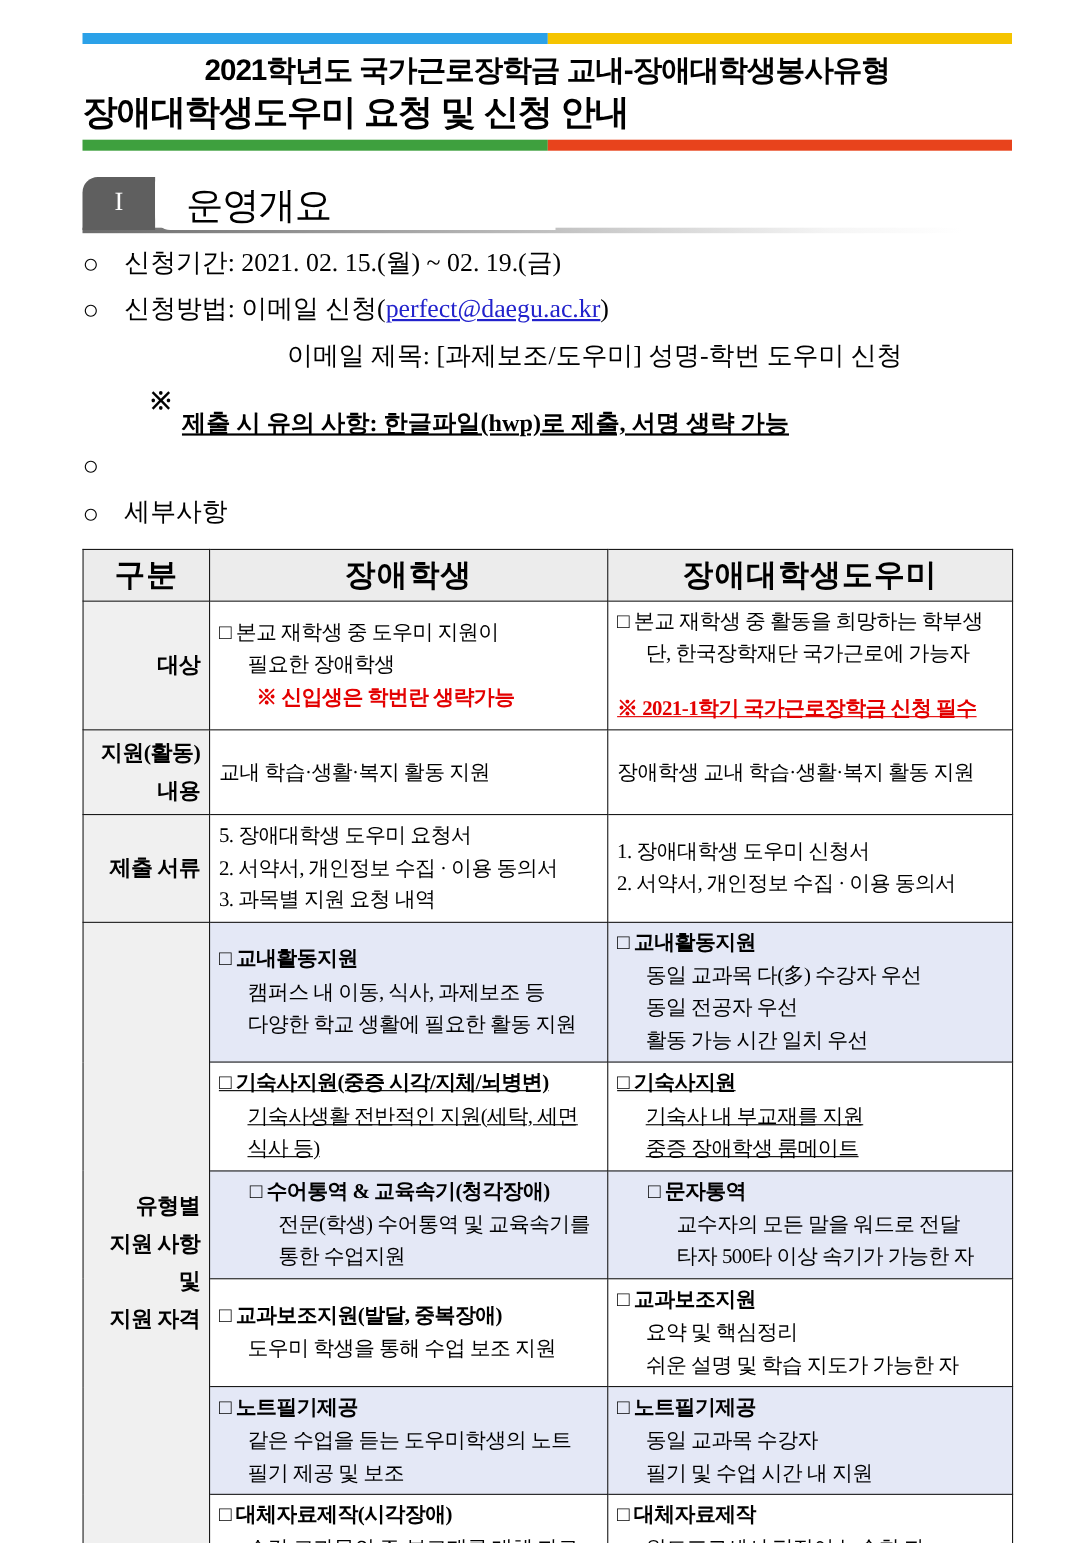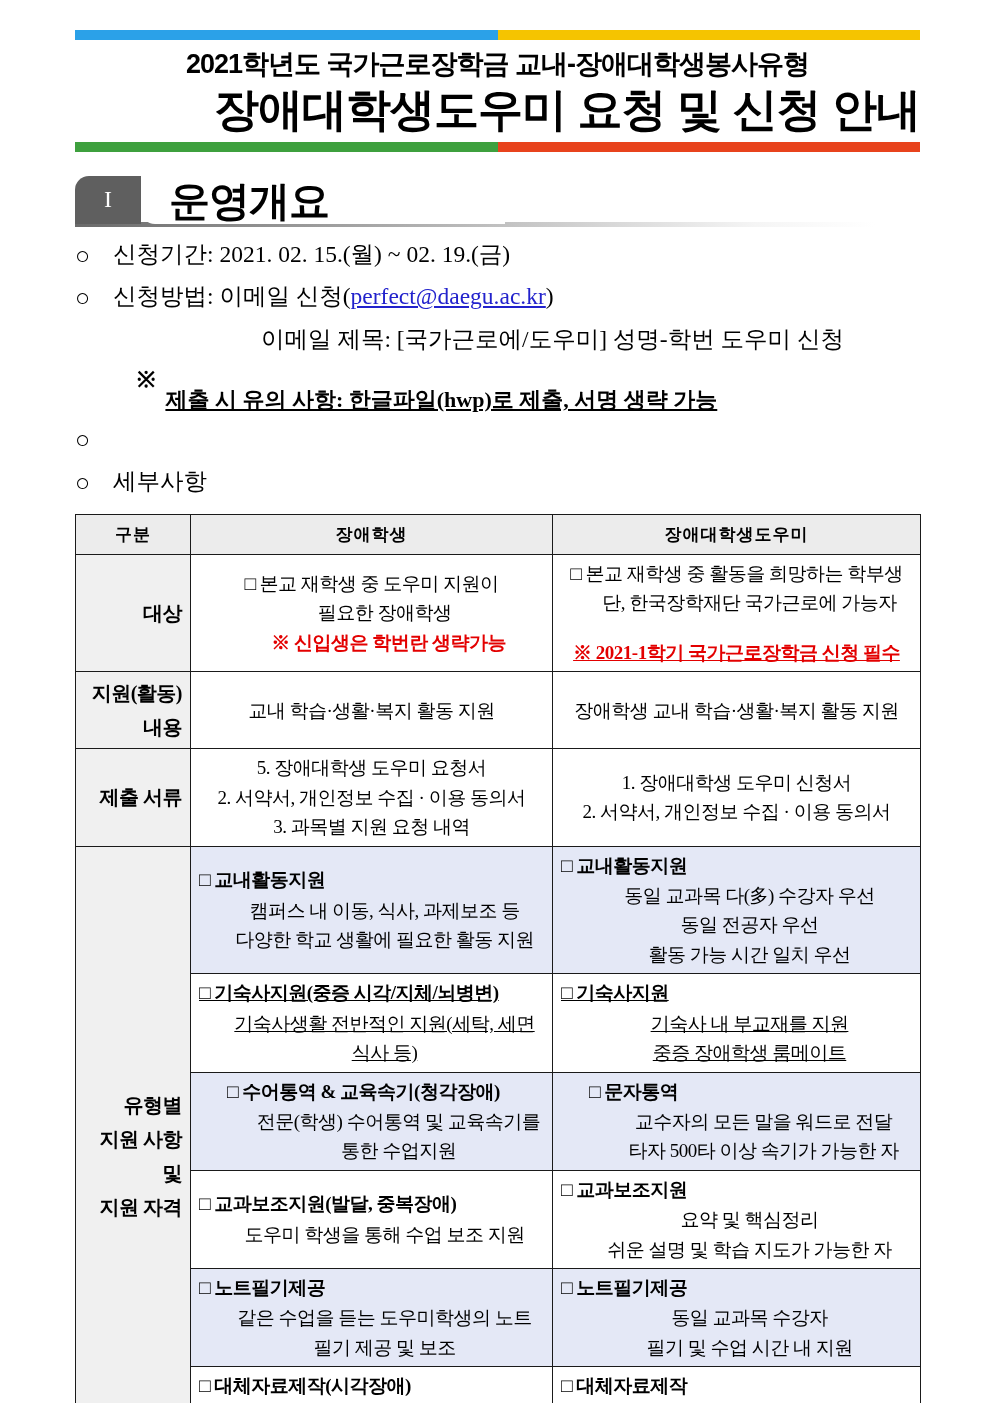--- a/index.html
+++ b/index.html
@@ -17,38 +17,38 @@
   .half.blue   { background: var(--bar_blue, #2BA1E8); }
   .half.yellow { background: var(--bar_yellow, #F5C400); }
   .half.green  { background: var(--bar_green, #3EA03E); }
   .half.red    { background: var(--bar_red, #E8431C); }
   .title1 {
     margin: 8px 0 0 0; text-align: center; font-size: 27px; font-weight: bold;
     letter-spacing: -1px; font-family: "Liberation Sans", "DejaVu Sans", sans-serif;
     line-height: 1.25;
   }
   .title2 {
-    margin: 2px 0 6px 0; text-align: right; font-size: 45px; font-weight: bold;
+    margin: 2px 0 6px 0; text-align: left; font-size: 32px; font-weight: bold;
     letter-spacing: -1px; font-family: "Liberation Sans", "DejaVu Sans", sans-serif;
     line-height: 1.15;
   }
 
   
   .sec-hdr { display: flex; margin-top: 24px; height: 48px; width: 430px; position: relative; }
   .sec-tab {
     width: 66px; background: var(--tab_gray, #5F5F5F); border-radius: 14px 0 0 0;
     display: flex; align-items: center; justify-content: center;
   }
   .sec-index { color: #fff; font-size: 24px; font-family: "Liberation Serif", serif; }
   .sec-title-wrap {
     flex: 1; background: #fff; border-radius: 0 0 0 14px;
     display: flex; align-items: center; padding-left: 28px; margin-top: 4px;
   }
   .sec-title {
-    font-size: 41px; font-weight: bold;
+    font-size: 34px; font-weight: normal;
     font-family: "Liberation Sans", "DejaVu Sans", sans-serif; letter-spacing: -1px;
   }
   .sec-underline {
     height: 5px; width: 800px; margin-top: -2px;
     background: linear-gradient(to right, #6a6a6a, #f5f5f5 85%, #ffffff);
   }
 
   
   .bullets { margin-top: 12px; }
   .b-line { display: flex; font-size: 23.5px; margin: 9px 0; line-height: 1.35; }
@@ -61,24 +61,24 @@
 
   
   table.info {
     margin-top: 14px; border-collapse: collapse; width: 845px;
     font-size: 19px; table-layout: fixed;
   }
   table.info col.c1 { width: 115px; }
   table.info col.c2 { width: 362px; }
   table.info col.c3 { width: 368px; }
   table.info th, table.info td { border: 1.5px solid #1a1a1a; padding: 4px 8px; vertical-align: middle; }
-  th.hd { background: var(--header_gray, #ECECEC); font-size: 17px; font-weight: bold; text-align: center; height: 40px; letter-spacing: 1px; }
+  th.hd { background: var(--header_gray, #ECECEC); font-size: 28px; font-weight: bold; text-align: center; height: 40px; letter-spacing: 1px; }
   td.lbl { background: var(--label_gray, #F0F0F0); font-weight: bold; text-align: right; font-size: 20px; line-height: 1.7; letter-spacing: -0.5px; }
   td.c { vertical-align: middle; }
-  .cell-line { line-height: 1.55; letter-spacing: -0.5px; text-align: center; }
+  .cell-line { line-height: 1.55; letter-spacing: -0.5px; }
   .ind { padding-left: 26px; }
   .ind2 { padding-left: 34px; }
   .cell-title { font-weight: bold; line-height: 1.6; letter-spacing: -0.5px; }
   .red-note { color: var(--note_red, #E30000); font-weight: bold; }
   td.shade { background: var(--shaded_row, #E4E8F6); }
   tr.r-target td { height: 86px; }
   tr.r-content td { height: 60px; }
   tr.r-docs td { height: 76px; }
   tr.sr0 td { height: 104px; }
   tr.sr1 td { height: 86px; text-decoration: underline; }
@@ -116,21 +116,21 @@
   <div class="bullets">
     <div class="b-line">
       <span class="b-marker">○</span>
       <span>신청기간: 2021. 02. 15.(월) ~ 02. 19.(금)</span>
     </div>
     <div class="b-line">
       <span class="b-marker">○</span>
       <span><span>신청방법: 이메일 신청(</span><a class="email">perfect@daegu.ac.kr</a><span>)</span></span>
     </div>
     <div class="b-line b-indent">
-      <span>이메일 제목: [국가근로에/도우미] 성명-학번 도우미 신청</span>
+      <span>이메일 제목: [과제보조/도우미] 성명-학번 도우미 신청</span>
     </div>
     <div class="b-line b-note">
       <span class="note-mark">※</span>
       <span class="u">제출 시 유의 사항: 한글파일(hwp)로 제출, 서명 생략 가능</span>
     </div>
     <div class="b-line">
       <span class="b-marker">○</span>
     </div>
     <div class="b-line">
       <span class="b-marker">○</span>

